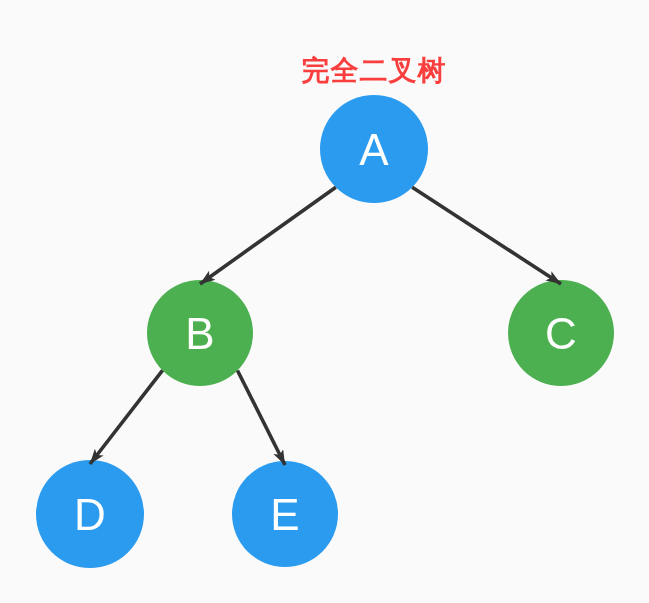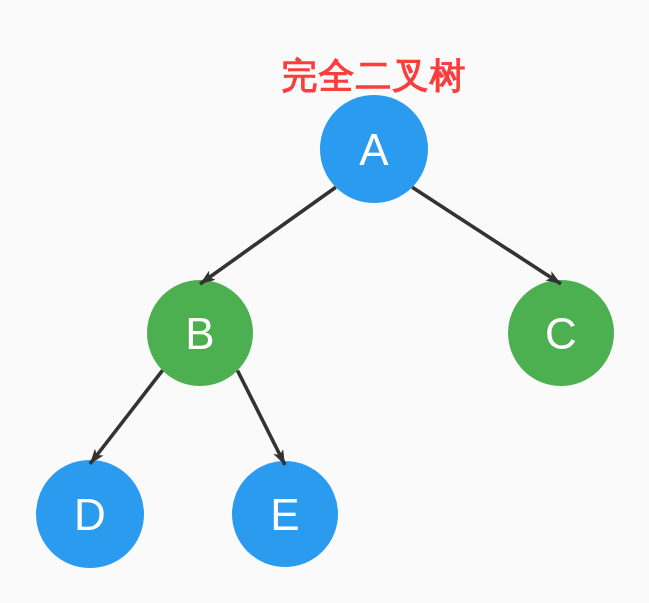--- a/index.html
+++ b/index.html
@@ -16,21 +16,21 @@
   #canvas {
     position: relative;
     width: 649px;
     height: 603px;
   }
   #diagram-title {
     position: absolute;
     left: 374px;
     top: 52px;
     transform: translateX(-50%);
-    font-size: 36px;
+    font-size: 28px;
     font-weight: bold;
     letter-spacing: 1px;
     white-space: nowrap;
     text-align: right;
   }
   svg {
     display: block;
   }
   .node-label {
     font-family: "Liberation Sans", sans-serif;

